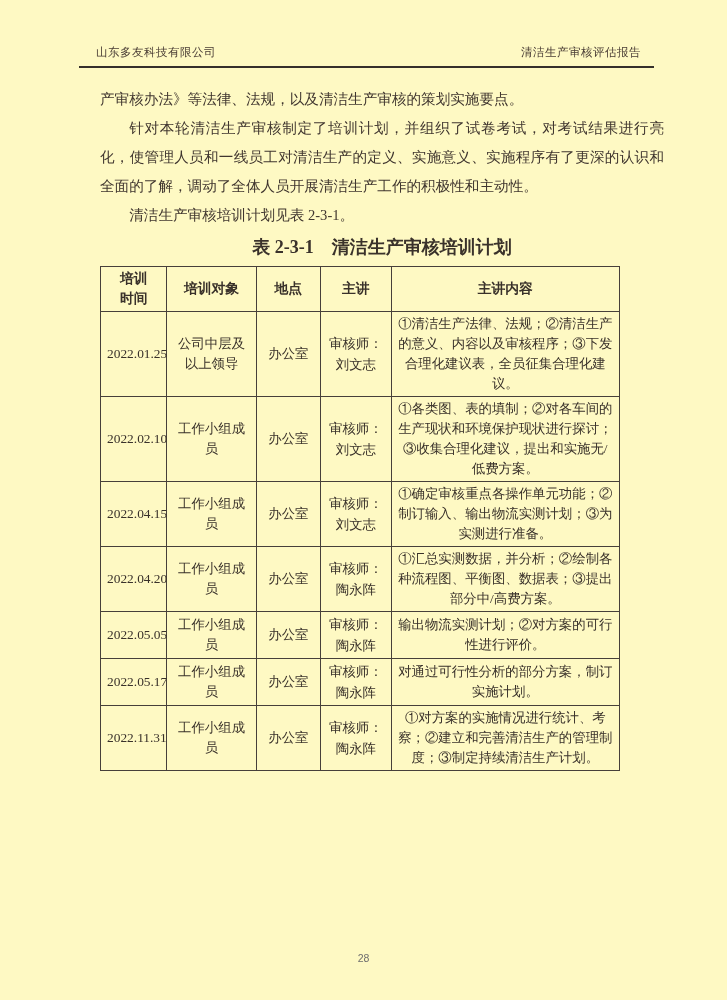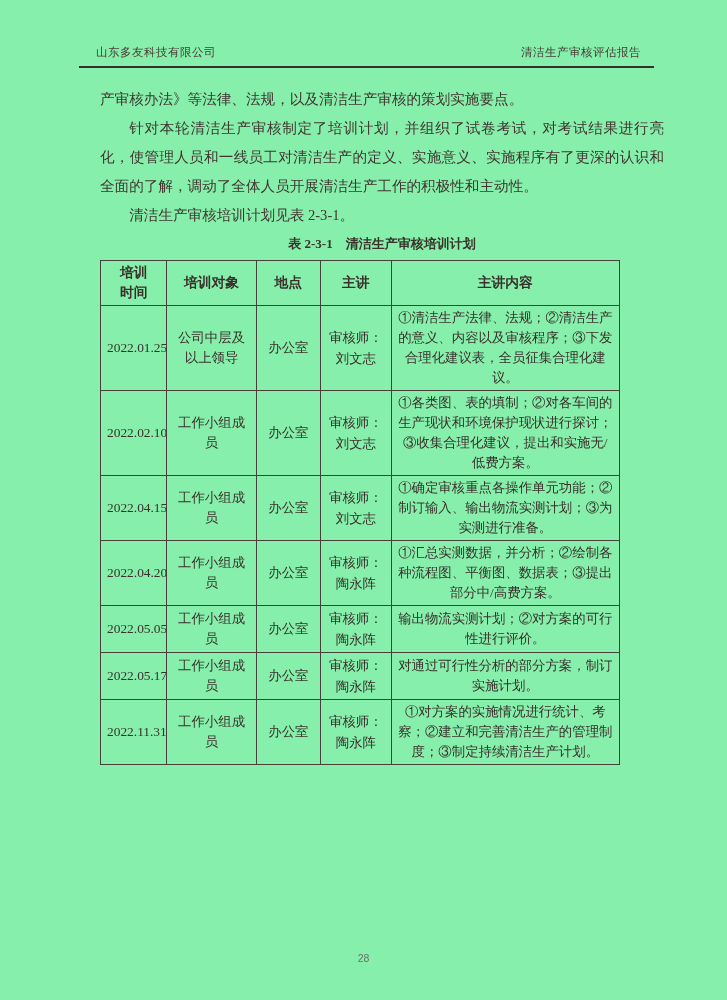--- a/index.html
+++ b/index.html
@@ -3,21 +3,21 @@
 <meta charset="utf-8">
 <style>
   * { box-sizing: border-box; }
   html, body { margin: 0; padding: 0; }
   body { background: #ffffff; }
   .page {
     position: relative;
     width: 727px;
     height: 1000px;
     margin: 0 auto;
-    background: #86efac;
+    background: #fef9c3;
     font-family: "Liberation Serif", "DejaVu Serif", serif;
     color: #3e352e;
     overflow: hidden;
   }
   .header {
     position: absolute;
     top: 45px; left: 96px; right: 86px;
     display: flex;
     justify-content: space-between;
     align-items: flex-end;
@@ -41,21 +41,21 @@
     font-size: 14.6px;
     line-height: 29px;
     text-align: justify;
     color: #40362f;
   }
   .body-par.indent { text-indent: 2em; }
   .table-title {
     margin: 5px 0 7px 0;
     text-align: center;
     font-weight: bold;
-    font-size: 13px;
+    font-size: 18px;
     color: #3a322b;
   }
   table.training {
     width: 520px;
     border-collapse: collapse;
     table-layout: fixed;
   }
   table.training col.c1 { width: 12.8%; }
   table.training col.c2 { width: 17.2%; }
   table.training col.c3 { width: 12.4%; }

